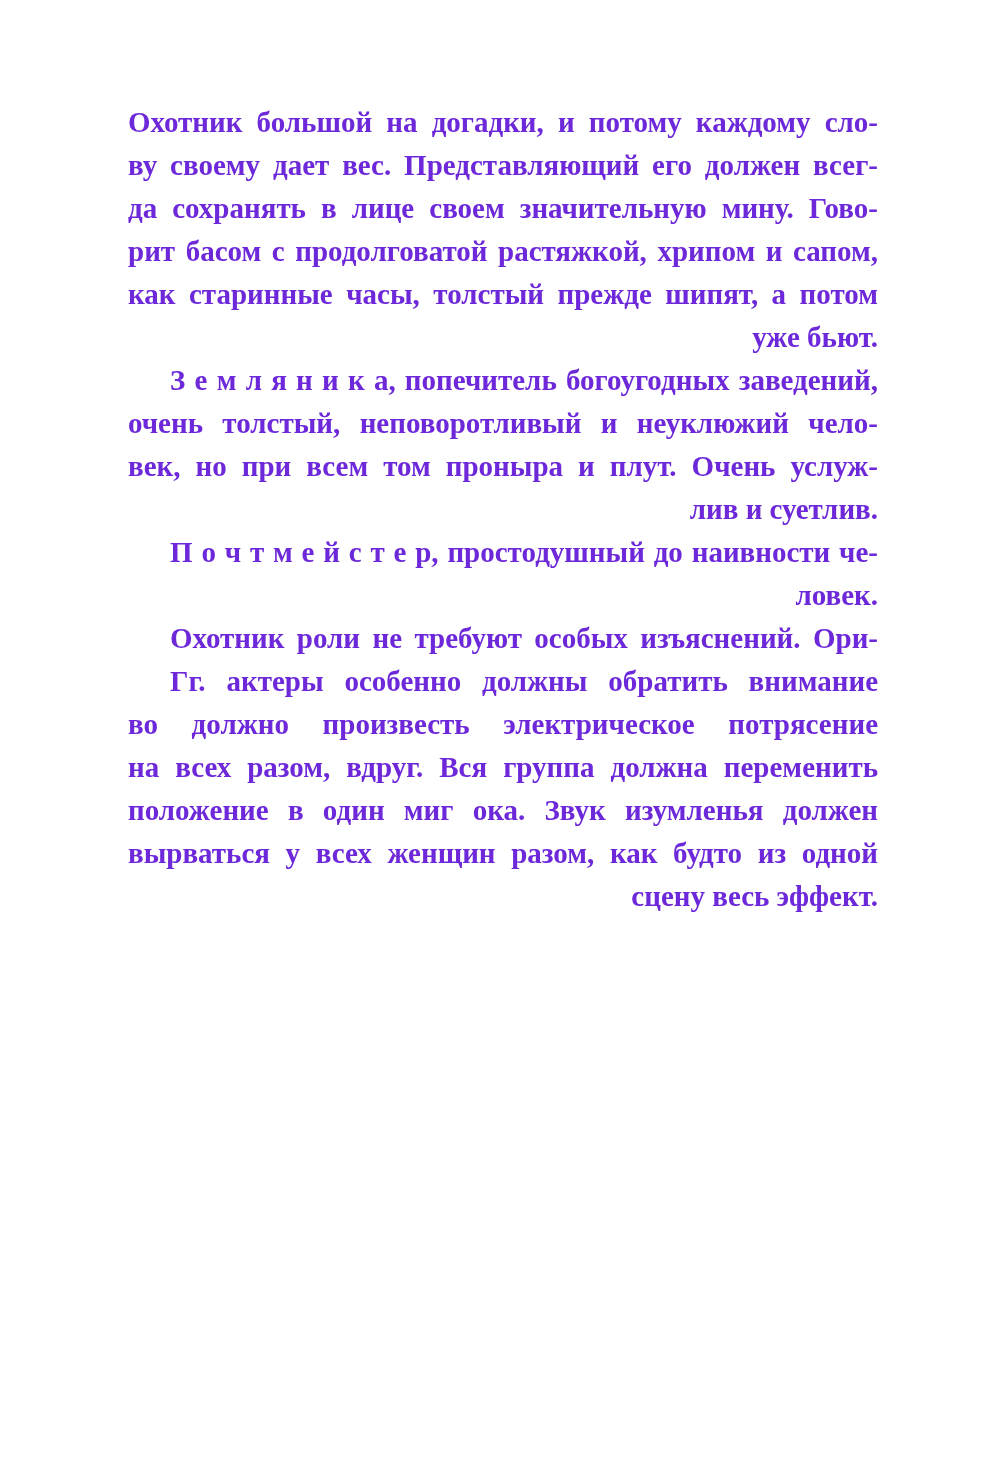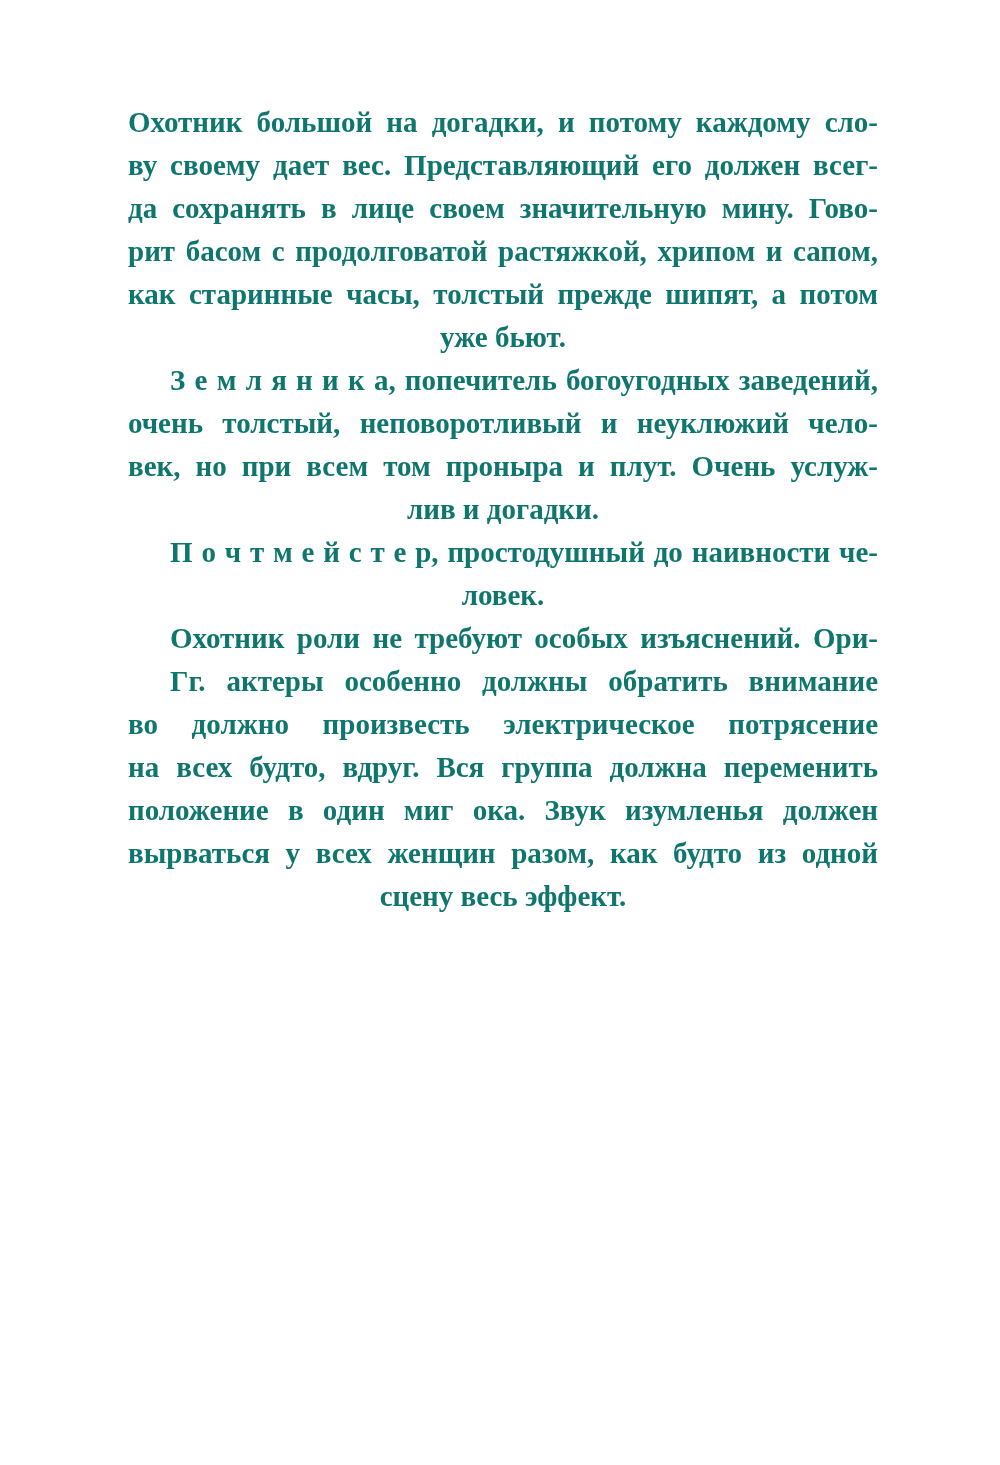--- a/index.html
+++ b/index.html
@@ -15,42 +15,42 @@
     overflow: hidden;
   }
   .text-block {
     position: absolute;
     left: 128px;
     top: 101px;
     width: 750px;
     font-family: "Liberation Serif", "DejaVu Serif", serif;
     font-weight: 700;
     font-size: 29px;
-    color: #0f766e;
+    color: #6d28d9;
     -webkit-font-smoothing: antialiased;
   }
   .paragraph {
     margin: 0;
     padding: 0;
   }
   .line {
     display: block;
     height: 43px;
     line-height: 43px;
     overflow: hidden;
     text-align: justify;
   }
   
   .line.justified::after {
     content: "";
     display: inline-block;
     width: 100%;
   }
   .line.last {
-    text-align: center;
+    text-align: right;
   }
   .line.indent {
     text-indent: 42px;
   }
 </style>
 </head>
 <body>
 
 <div class="page">
   <div class="text-block" id="text-block">
@@ -59,31 +59,31 @@
         <span class="line justified">ву своему дает вес. Представляющий его должен всег-</span>
         <span class="line justified">да сохранять в лице своем значительную мину. Гово-</span>
         <span class="line justified">рит басом с продолговатой растяжкой, хрипом и сапом,</span>
         <span class="line justified">как старинные часы, толстый прежде шипят, а потом</span>
         <span class="line last">уже бьют.</span>
       </p>
       <p class="paragraph">
         <span class="line justified indent">З е м л я н и к а, попечитель богоугодных заведений,</span>
         <span class="line justified">очень толстый, неповоротливый и неуклюжий чело-</span>
         <span class="line justified">век, но при всем том проныра и плут. Очень услуж-</span>
-        <span class="line last">лив и догадки.</span>
+        <span class="line last">лив и суетлив.</span>
       </p>
       <p class="paragraph">
         <span class="line justified indent">П о ч т м е й с т е р, простодушный до наивности че-</span>
         <span class="line last">ловек.</span>
       </p>
       <p class="paragraph">
         <span class="line justified indent">Охотник роли не требуют особых изъяснений. Ори-</span>
       </p>
       <p class="paragraph">
         <span class="line justified indent">Гг. актеры особенно должны обратить внимание</span>
         <span class="line justified">во должно произвесть электрическое потрясение</span>
-        <span class="line justified">на всех будто, вдруг. Вся группа должна переменить</span>
+        <span class="line justified">на всех разом, вдруг. Вся группа должна переменить</span>
         <span class="line justified">положение в один миг ока. Звук изумленья должен</span>
         <span class="line justified">вырваться у всех женщин разом, как будто из одной</span>
         <span class="line last">сцену весь эффект.</span>
       </p>
     </div>
 </div>
 
 </body></html>

